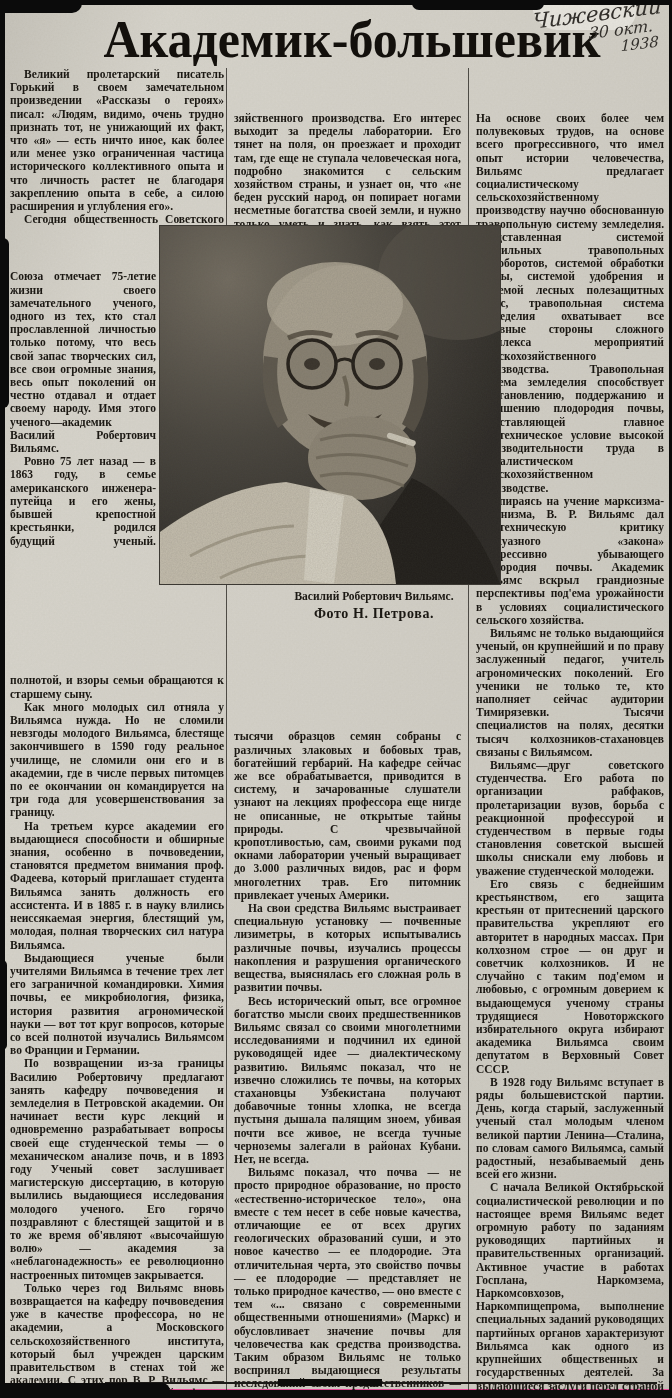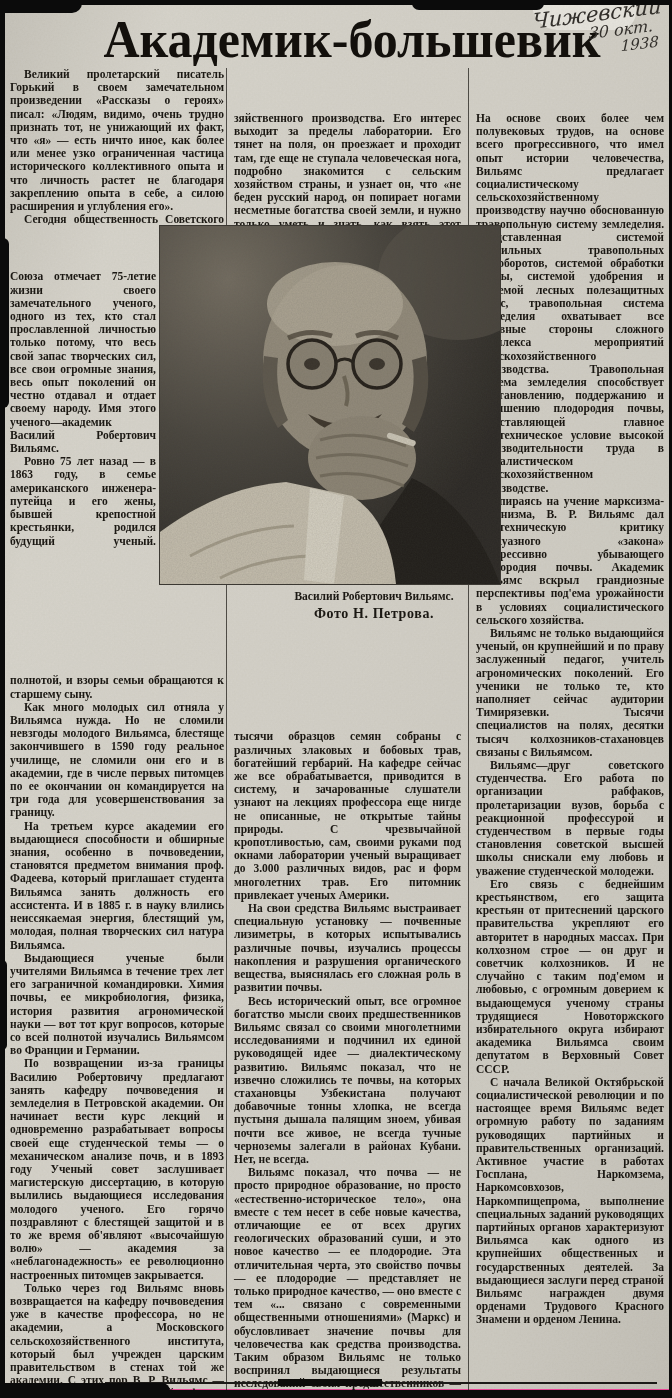--- a/index.html
+++ b/index.html
@@ -106,20 +106,21 @@
           <p class="para">Вильямс показал, что почва — не просто природное образование, но просто «естественно-историческое тело», она вместе с тем несет в себе новые качества, отличающие ее от всех других геологических образований суши, и это новое качество — ее плодородие. Эта отличительная черта, это свойство почвы — ее плодородие — представляет не только природное качество, — оно вместе с тем «... связано с современными общественными отношениями» (Маркс) и обусловливает значение почвы для человечества как средства производства. Таким образом Вильямс не только воспринял выдающиеся результаты исследований своих предшественников — Докучаева и Костычева, но, пользуясь методом материалистической диалектики, пошел дальше, развил их на основе своих исследований и приблизил к конкретным задачам производства. Вильямс показал, что это плодородие почвы может непрестанно повышаться в условиях социалистической</p>
         </div>
     </div>
     <div class="col col3">
       <div class="cont">
           <p class="para">На основе своих более чем полувековых трудов, на основе всего прогрессивного, что имел опыт истории человечества, Вильямс предлагает социалистическому сельскохозяйственному производству научно обоснованную травопольную систему земледелия. Представленная системой правильных травопольных севооборотов, системой обработки почвы, системой удобрения и системой лесных полезащитных полос, травопольная система земледелия охватывает все основные стороны сложного комплекса мероприятий сельскохозяйственного производства. Травопольная система земледелия способствует восстановлению, поддержанию и повышению плодородия почвы, представляющей главное агротехническое условие высокой производительности труда в социалистическом сельскохозяйственном производстве.</p>
           <p class="para">Опираясь на учение марксизма-ленинизма, В. Р. Вильямс дал агротехническую критику буржуазного «закона» прогрессивно убывающего плодородия почвы. Академик Вильямс вскрыл грандиозные перспективы под'ема урожайности в условиях социалистического сельского хозяйства.</p>
           <p class="para">Вильямс не только выдающийся ученый, он крупнейший и по праву заслуженный педагог, учитель агрономических поколений. Его ученики не только те, кто наполняет сейчас аудитории Тимирязевки. Тысячи специалистов на полях, десятки тысяч колхозников-стахановцев связаны с Вильямсом.</p>
           <p class="para">Вильямс—друг советского студенчества. Его работа по организации рабфаков, пролетаризации вузов, борьба с реакционной профессурой и студенчеством в первые годы становления советской высшей школы снискали ему любовь и уважение студенческой молодежи.</p>
           <p class="para">Его связь с беднейшим крестьянством, его защита крестьян от притеснений царского правительства укрепляют его авторитет в народных массах. При колхозном строе — он друг и советчик колхозников. И не случайно с таким под'емом и любовью, с огромным доверием к выдающемуся ученому страны трудящиеся Новоторжского избирательного округа избирают академика Вильямса своим депутатом в Верховный Совет СССР.</p>
+          <p class="para">В 1928 году Вильямс вступает в ряды большевистской партии. День, когда старый, заслуженный ученый стал молодым членом великой партии Ленина—Сталина, по словам самого Вильямса, самый радостный, незабываемый день всей его жизни.</p>
           <p class="para">С начала Великой Октябрьской социалистической революции и по настоящее время Вильямс ведет огромную работу по заданиям руководящих партийных и правительственных организаций. Активное участие в работах Госплана, Наркомзема, Наркомсовхозов, Наркомпищепрома, выполнение специальных заданий руководящих партийных органов характеризуют Вильямса как одного из крупнейших общественных и государственных деятелей. За выдающиеся заслуги перед страной Вильямс награжден двумя орденами Трудового Красного Знамени и орденом Ленина.</p>
         </div>
 
     </div>
   </div>
 
   <div class="photo-wrap">
     <svg class="photo-frame" viewBox="0 0 340 358" xmlns="http://www.w3.org/2000/svg">
       <defs>
         <radialGradient id="halo" cx="0.2" cy="0.15" r="0.9">

